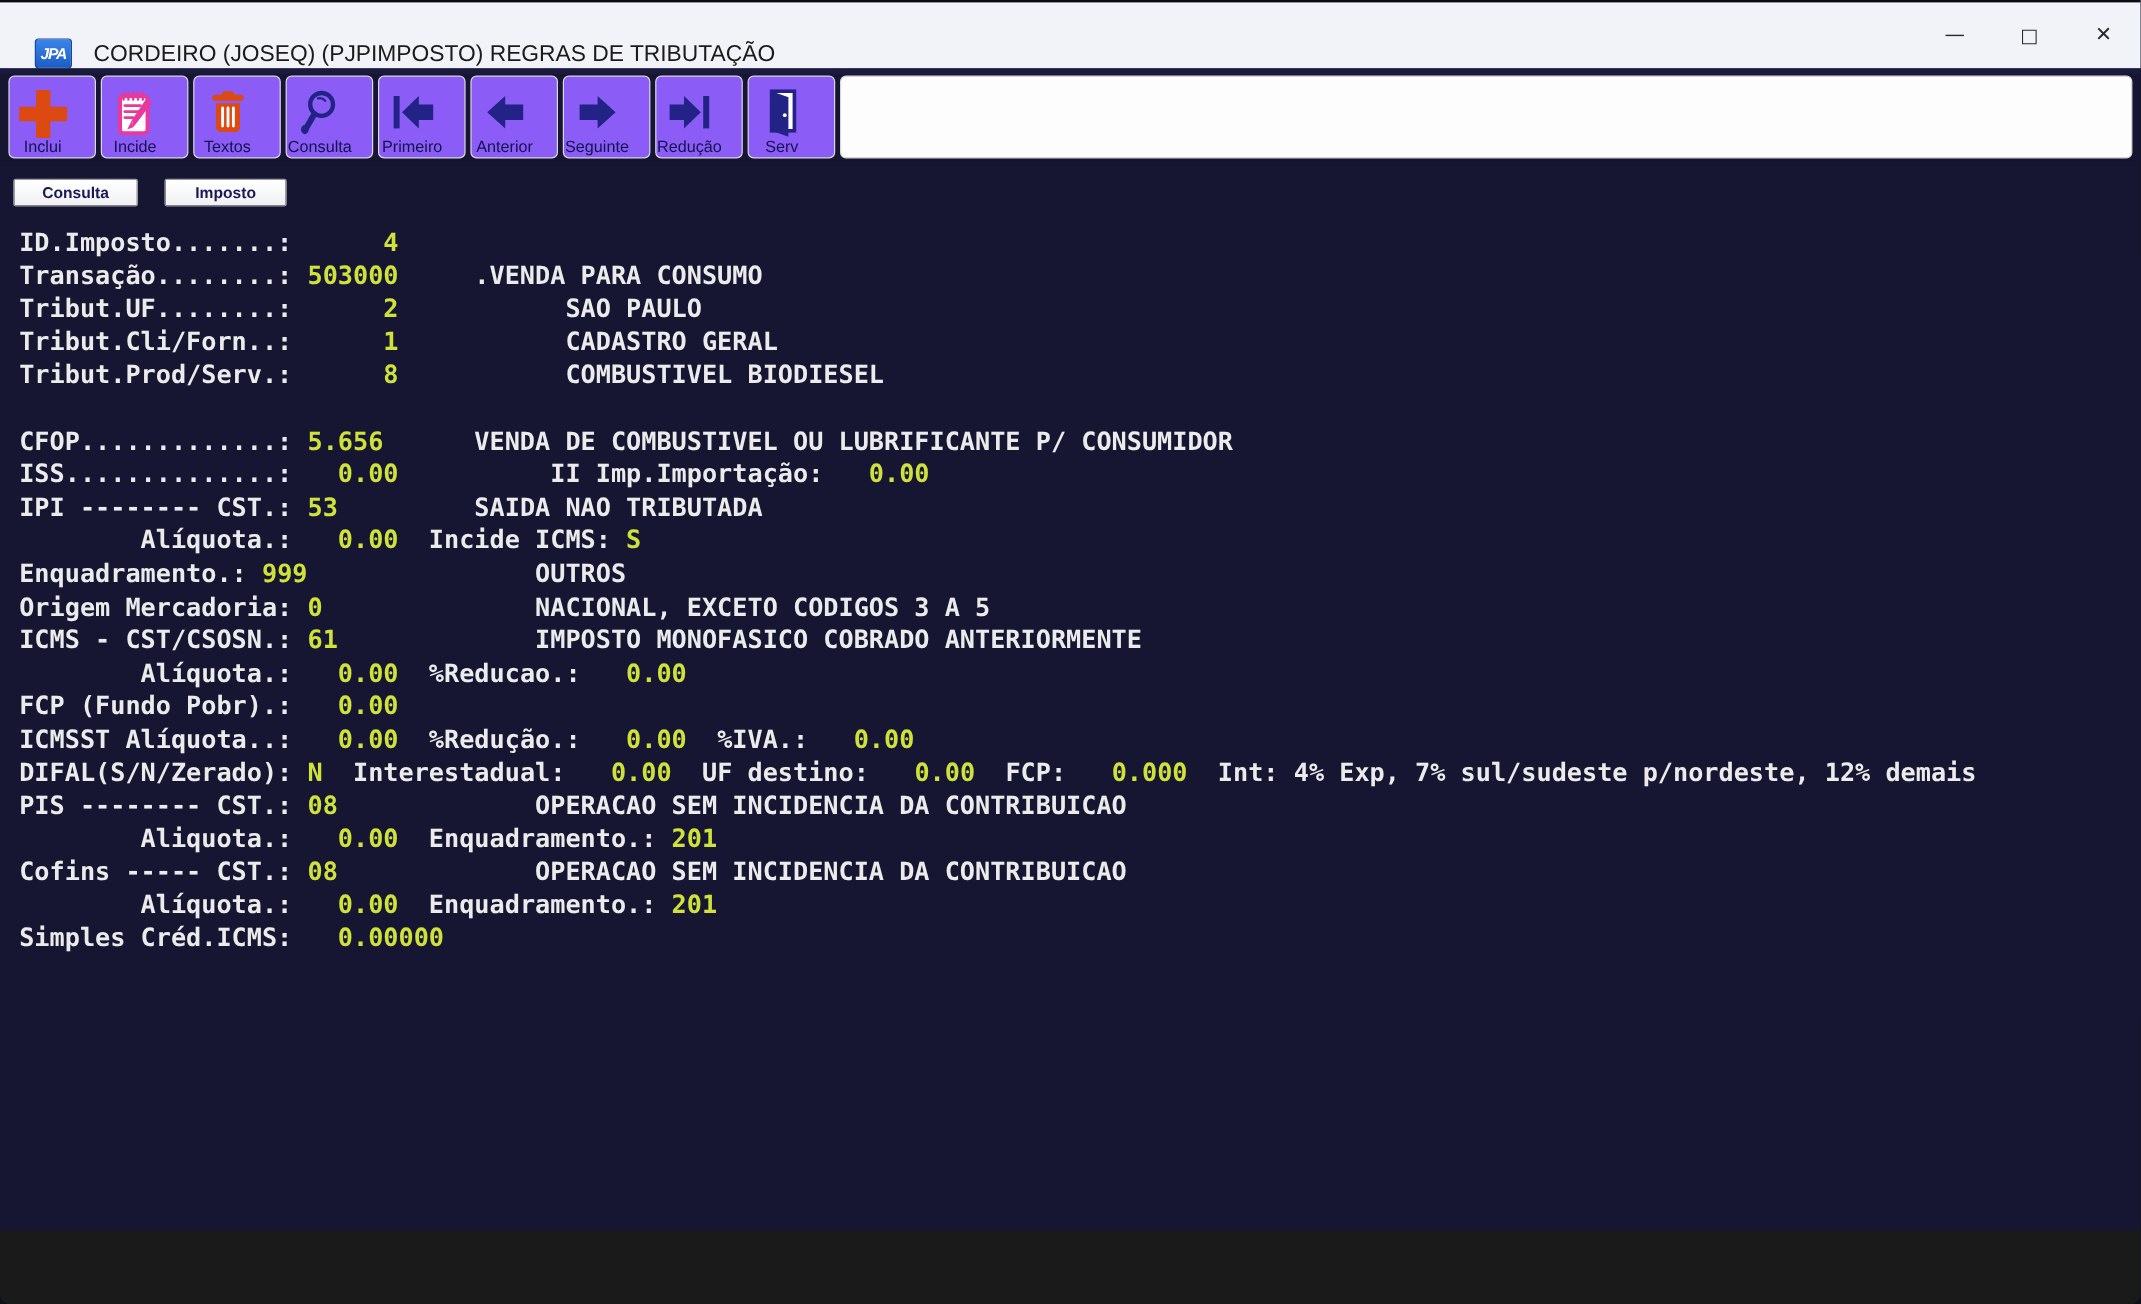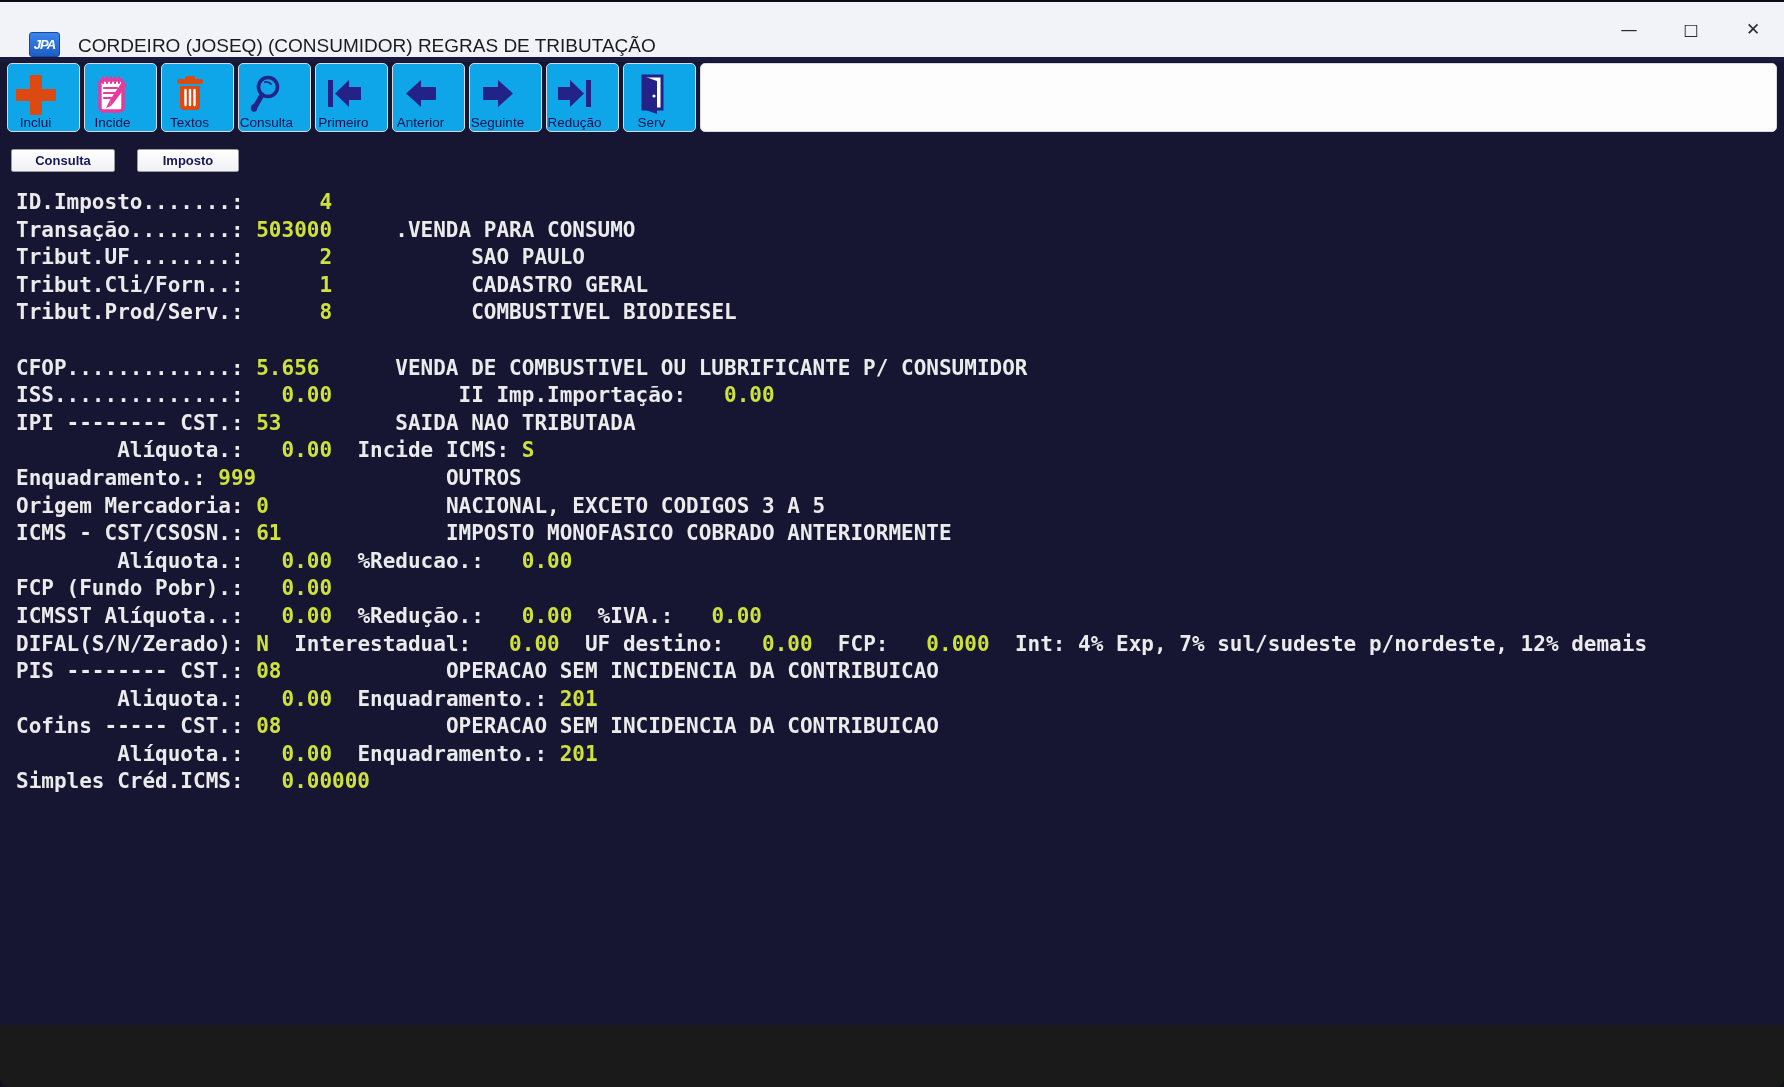--- a/index.html
+++ b/index.html
@@ -39,21 +39,21 @@
   
   .accent-strip{height:5px;flex:0 0 auto;background:#1a1a3e;}
   
   .toolbar-row{
     height:72px;flex:0 0 auto;background:var(--term-bg,#161633);
     padding:1px 7px 2px 7px;
   }
   .toolbar-strip{height:100%;display:flex;align-items:stretch;}
   .tb{
     width:73px;margin-right:4px;flex:0 0 auto;
-    background:#0ea5e9;border:1px solid #d9d9de;border-radius:5px;
+    background:#8b5cf6;border:1px solid #d9d9de;border-radius:5px;
     display:flex;flex-direction:column;align-items:center;justify-content:flex-end;
     padding:2px 16px 1px 0;font-family:"Liberation Sans",sans-serif;cursor:pointer;
   }
   .tb svg{flex:0 0 auto;display:block;margin-bottom:0px;}
   .tb-label{font-size:13.5px;color:#12124e;line-height:15px;}
   .toolbar-filler{
     flex:1 1 auto;background:#fdfdfd;border:1px solid #d9d9de;border-radius:5px;
   }
   
   .content{flex:1 1 auto;background:var(--term-bg,#161633);overflow:hidden;}
@@ -81,21 +81,21 @@
 </style>
 </head>
 <body>
 
 <div class="window">
 
   <div class="titlebar">
     <div class="app-icon">
       <span>JPA</span>
     </div>
-    <div class="title">CORDEIRO (JOSEQ) (CONSUMIDOR) REGRAS DE TRIBUTAÇÃO</div>
+    <div class="title">CORDEIRO (JOSEQ) (PJPIMPOSTO) REGRAS DE TRIBUTAÇÃO</div>
     <div class="win-controls">
       <div class="wbtn">
         <span>—</span>
       </div>
       <div class="wbtn max">
         <span>□</span>
       </div>
       <div class="wbtn">
         <span>✕</span>
       </div>

